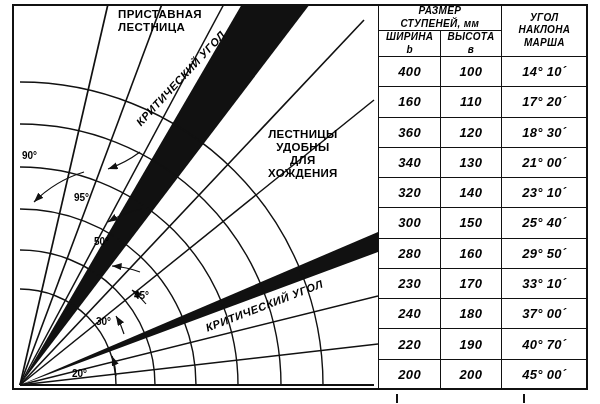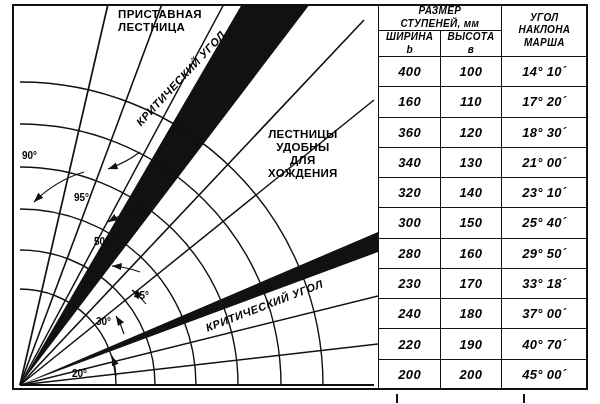--- a/index.html
+++ b/index.html
@@ -201,21 +201,21 @@
           <td class="ang-val">25° 40´</td>
         </tr>
         <tr>
           <td class="val">280</td>
           <td class="val">160</td>
           <td class="ang-val">29° 50´</td>
         </tr>
         <tr>
           <td class="val">230</td>
           <td class="val">170</td>
-          <td class="ang-val">33° 18´</td>
+          <td class="ang-val">33° 10´</td>
         </tr>
         <tr>
           <td class="val">240</td>
           <td class="val">180</td>
           <td class="ang-val">37° 00´</td>
         </tr>
         <tr>
           <td class="val">220</td>
           <td class="val">190</td>
           <td class="ang-val">40° 70´</td>

